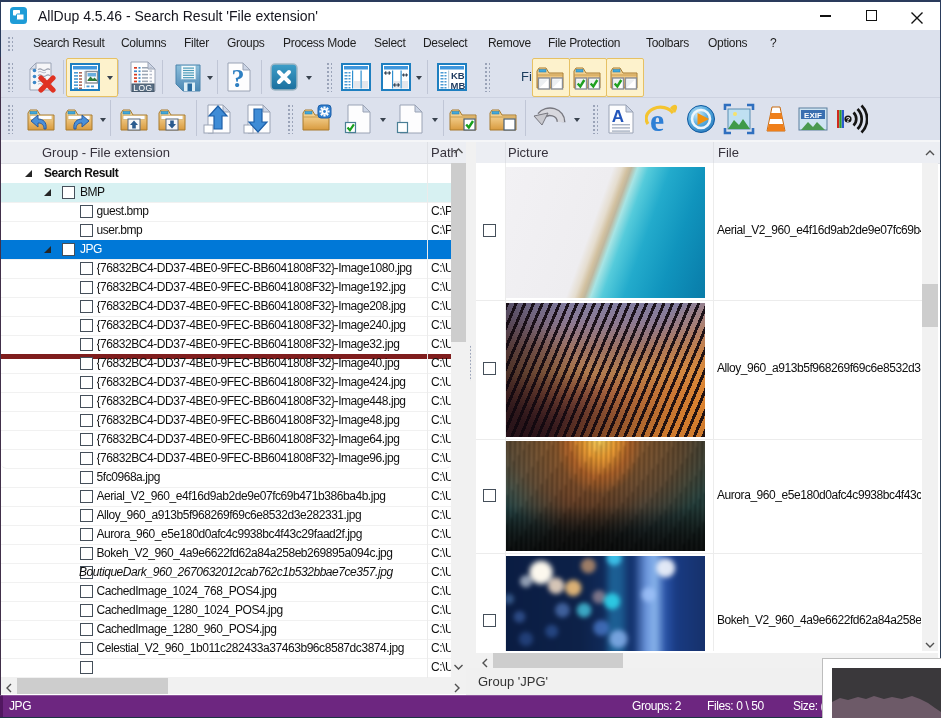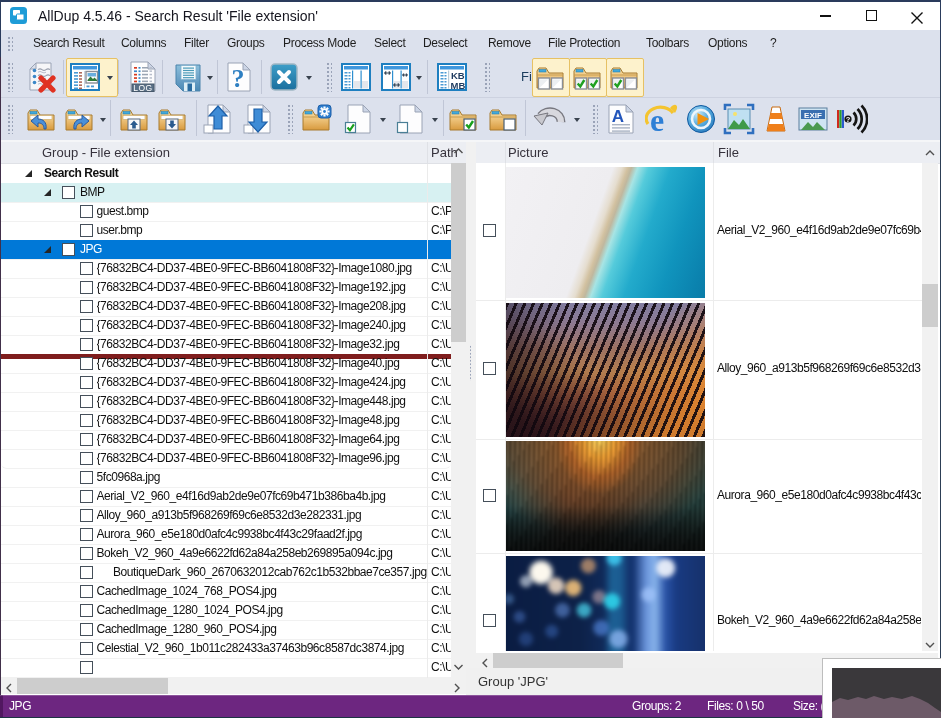--- a/index.html
+++ b/index.html
@@ -589,21 +589,21 @@
     <span class="abs" style="left:95.5px;width:331.5px;overflow:hidden;white-space:nowrap;">Aurora_960_e5e180d0afc4c9938bc4f43c29faad2f.jpg</span>
     <span class="tpath">C:\U</span>
   </div>
 <div class="trow" style="top:544px;border-bottom:1px solid #f1f1f1;">
     <span class="cbx" style="left:79px;"></span>
     <span class="abs" style="left:95.5px;width:331.5px;overflow:hidden;white-space:nowrap;">Bokeh_V2_960_4a9e6622fd62a84a258eb269895a094c.jpg</span>
     <span class="tpath">C:\U</span>
   </div>
 <div class="trow" style="top:563px;border-bottom:1px solid #f1f1f1;">
     <span class="cbx" style="left:79px;"></span>
-    <span class="abs" style="left:112px;width:331.5px;overflow:hidden;white-space:nowrap;">BoutiqueDark_960_2670632012cab762c1b532bbae7ce357.jpg</span>
+    <span class="abs" style="left:78px;width:331.5px;overflow:hidden;white-space:nowrap;font-style:italic;">BoutiqueDark_960_2670632012cab762c1b532bbae7ce357.jpg</span>
     <span class="tpath">C:\U</span>
   </div>
 <div class="trow" style="top:582px;border-bottom:1px solid #f1f1f1;">
     <span class="cbx" style="left:79px;"></span>
     <span class="abs" style="left:95.5px;width:331.5px;overflow:hidden;white-space:nowrap;">CachedImage_1024_768_POS4.jpg</span>
     <span class="tpath">C:\U</span>
   </div>
 <div class="trow" style="top:601px;border-bottom:1px solid #f1f1f1;">
     <span class="cbx" style="left:79px;"></span>
     <span class="abs" style="left:95.5px;width:331.5px;overflow:hidden;white-space:nowrap;">CachedImage_1280_1024_POS4.jpg</span>

